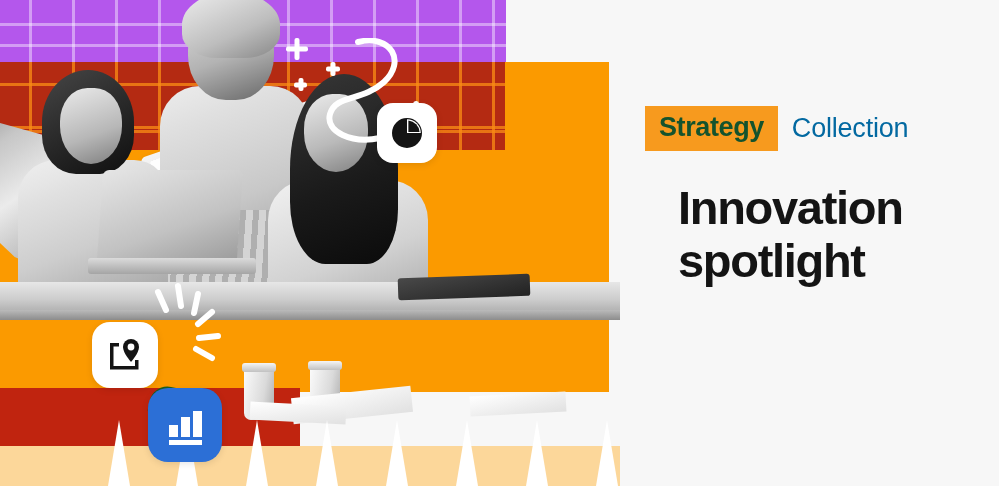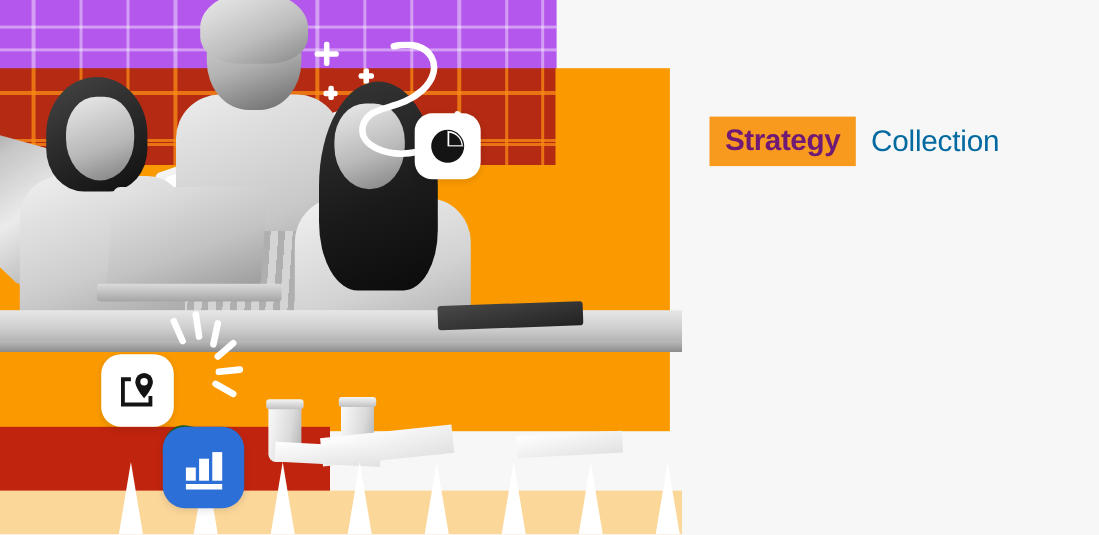--- a/index.html
+++ b/index.html
@@ -244,21 +244,21 @@
     position:absolute;left:150px;top:386px;width:30px;height:30px;
     background:#1b5e20;border-radius:60% 10% 60% 10%;transform:rotate(12deg);
   }
 
   
   .right{position:absolute;left:620px;top:0;width:379px;height:486px;}
   .kicker{
     position:absolute;left:25px;top:106px;display:flex;align-items:center;gap:14px;
   }
   .kicker-badge{
-    background:#f79a1e;color:#701a75;
+    background:#f79a1e;color:#14532d;
     font-weight:bold;font-size:27px;letter-spacing:-.4px;
     padding:8px 14px 10px 14px;line-height:1;
   }
   .kicker-word{
     color:#0369a1;font-size:27px;letter-spacing:-.2px;
   }
   .headline{
     position:absolute;left:58px;top:182px;width:320px;
     color:#141414;font-weight:bold;font-size:47px;line-height:1.12;
     letter-spacing:-1.3px;
@@ -385,16 +385,20 @@
 
   </div>
 
   <div class="right">
 
     <div class="kicker">
       <span class="kicker-badge">Strategy</span>
       <span class="kicker-word">Collection</span>
     </div>
 
+    <div class="headline">
+      <div>Innovation</div>
+      <div>spotlight</div>
+    </div>
 
   </div>
 
 </div>
 
 </body></html>

